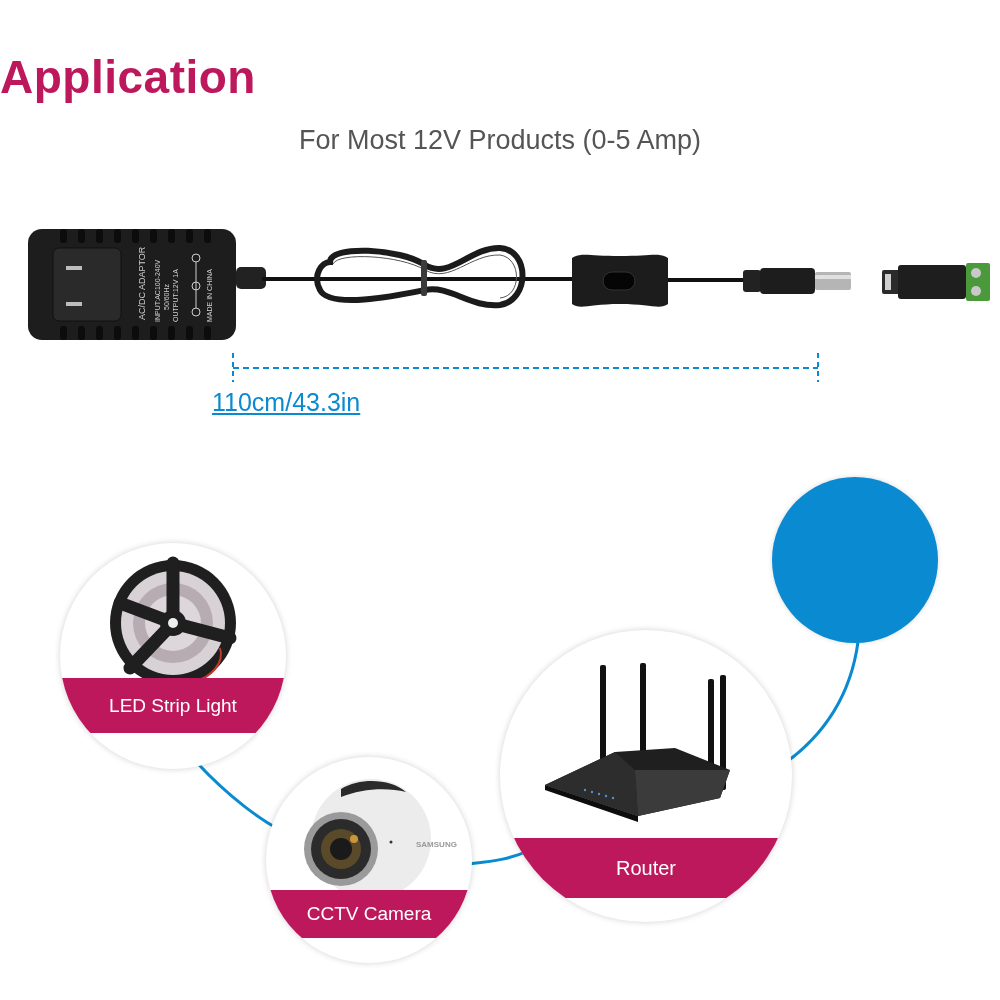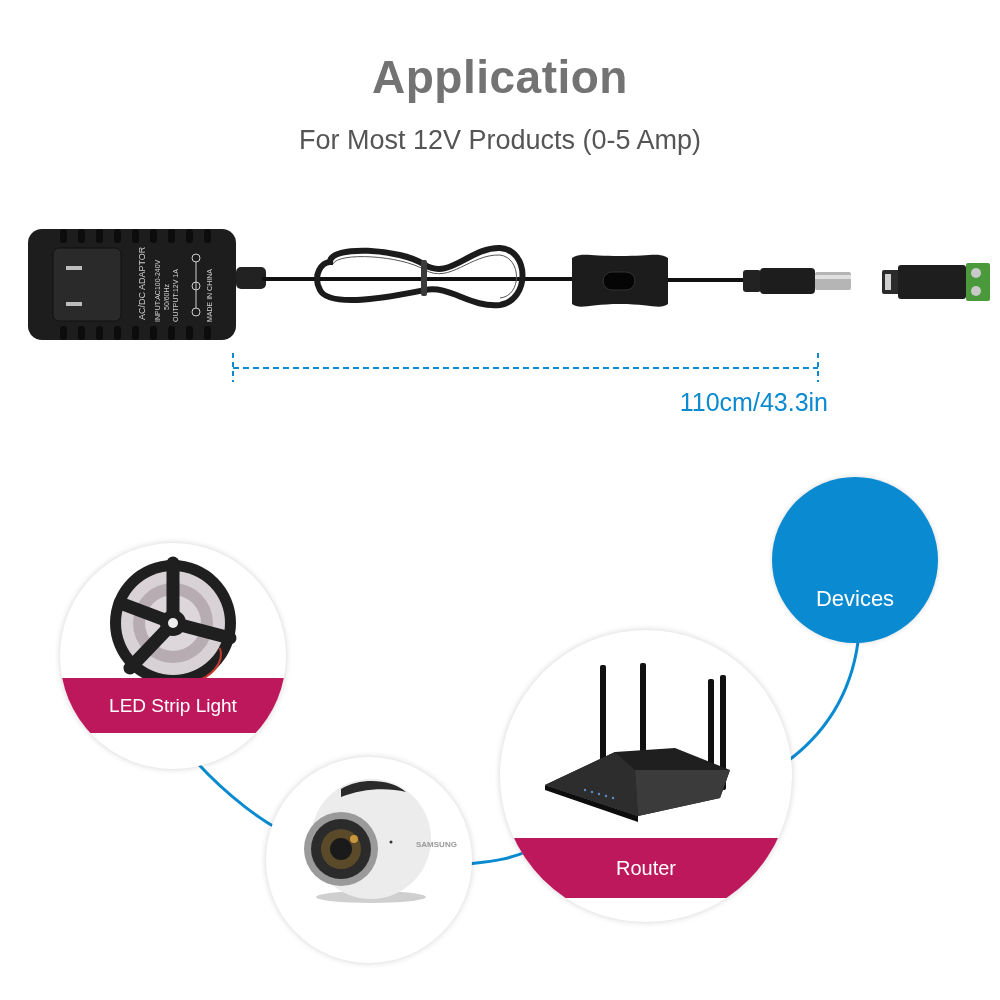--- a/index.html
+++ b/index.html
@@ -1,19 +1,19 @@
 <!DOCTYPE html>
 <html><head>
 <meta charset="utf-8">
 <style>
   html, body { margin:0; padding:0; }
   body { width:1000px; height:1000px; background:#ffffff; position:relative; overflow:hidden; font-family:"Liberation Sans", sans-serif; }
-  .title { position:absolute; left:0; width:1000px; top:50px; text-align:center; font-weight:bold; font-size:46px; color:#737373; letter-spacing:0.5px; }
+  .title { position:absolute; left:0; width:1000px; top:50px; font-weight:bold; font-size:46px; color:#be185d; letter-spacing:0.5px; }
   .subtitle { position:absolute; left:0; width:1000px; top:125px; text-align:center; font-size:27px; color:#555555; }
-  .measure-label { position:absolute; left:228px; width:600px; top:388px; text-align:right; font-size:25px; color:#0a8ad0; }
+  .measure-label { position:absolute; left:212px; width:600px; top:388px; text-align:left; font-size:25px; color:#0a8ad0;text-decoration:underline; }
   svg.layer { position:absolute; left:0; top:0; }
   .circle { position:absolute; border-radius:50%; background:#fff; overflow:hidden; box-shadow:0 0 6px rgba(0,0,0,0.18); }
   .circle .band { position:absolute; left:0; right:0; background:#be185d; color:#fff; text-align:center; }
   .circle .pic { position:absolute; left:0; top:0; }
   .more { position:absolute; left:772px; top:477px; width:166px; height:166px; border-radius:50%; background:#0a8ad0; color:#fff; text-align:center; box-shadow:0 0 5px rgba(0,0,0,0.15); }
   .more .big { position:absolute; top:26px; left:0; right:0; font-size:42px; }
   .more .l1 { position:absolute; top:80px; left:0; right:0; font-size:22px; }
   .more .l2 { position:absolute; top:109px; left:0; right:0; font-size:22px; }
 </style>
 </head>
@@ -132,20 +132,21 @@
     <circle cx="105" cy="82" r="60" fill="#ececec"></circle>
     <path d="M75,32 C95,20 125,22 140,35 C120,30 95,32 75,40 Z" fill="#2a2a2a"></path>
     <circle cx="75" cy="92" r="37" fill="#9a9a9a"></circle>
     <circle cx="75" cy="92" r="30" fill="#2b2b2b"></circle>
     <circle cx="75" cy="92" r="20" fill="#5a4a2a"></circle>
     <circle cx="75" cy="92" r="11" fill="#1a1a1a"></circle>
     <circle cx="88" cy="82" r="4" fill="#c9963a"></circle>
     <circle cx="125" cy="85" r="1.5" fill="#333"></circle>
     <text x="150" y="90" font-family="Liberation Sans, sans-serif" font-size="8" font-weight="bold" fill="#999">SAMSUNG</text>
   </svg>
+  <div class="band" style="top:133px; height:48px; line-height:48px; font-size:19px;">CCTV Camera</div>
 </div>
 
 <div class="circle" style="left:500px; top:630px; width:292px; height:292px;">
   <svg class="pic" width="292" height="292" viewBox="0 0 292 292">
     <g fill="#111">
       <rect x="100" y="35" width="6" height="98" rx="2"></rect>
       <rect x="140" y="33" width="6" height="95" rx="2"></rect>
       <rect x="208" y="49" width="6" height="98" rx="2"></rect>
       <rect x="220" y="45" width="6" height="115" rx="2"></rect>
     </g>
@@ -158,14 +159,13 @@
         <circle cx="92" cy="162" r="1.2"></circle>
         <circle cx="99" cy="164" r="1.2"></circle>
       <circle cx="106" cy="166" r="1.2"></circle>
         <circle cx="113" cy="168" r="1.2"></circle>
     </g>
   </svg>
   <div class="band" style="top:208px; height:60px; line-height:60px; font-size:20px;">Router</div>
 </div>
 
 <div class="more">
-  <div class="l2">Devices</div>
 </div>
 
 </body></html>

